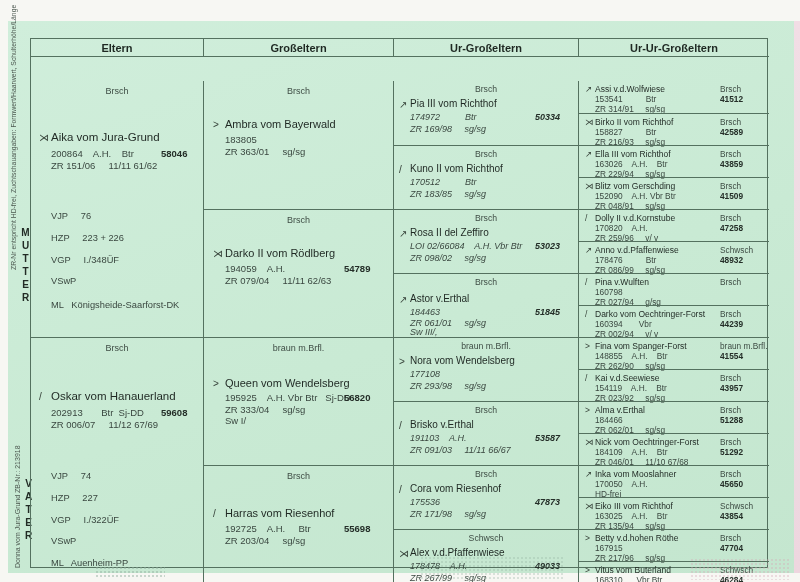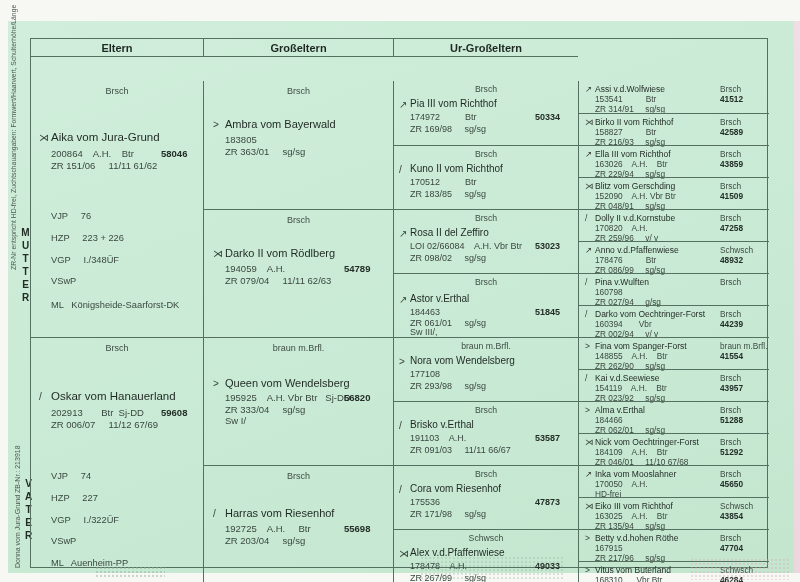--- a/index.html
+++ b/index.html
@@ -22,21 +22,21 @@
   .mark{position:absolute;font-size:10px;color:#364239;}
   .dogname{position:absolute;font-weight:normal;color:#1f2823;white-space:pre;}
   .line{position:absolute;white-space:pre;font-size:9.5px;color:#39463f;}
   .zb{position:absolute;font-weight:bold;font-size:9.5px;color:#242e28;white-space:pre;}
   
   .el .dogname{font-size:11.5px;}
   
   .g .dogname{font-size:11px;}
   
   .ug .dogname{font-size:10px;}
-  .ug .line,.ug .zb{font-size:9px;}
+  .ug .line,.ug .zb{font-size:9px;font-style:italic;}
   .ug .breed{font-size:8.7px;}
   
   .uu .dogname{font-size:8.5px;}
   .uu .line,.uu .zb{font-size:8.3px;}
   .uu .breed{text-align:left;left:141px;right:auto;font-size:8.3px;}
   .uu .mark{font-size:8.5px;}
   .vtext{position:absolute;writing-mode:vertical-rl;transform:rotate(180deg);
          font-size:6.8px;color:#4c5850;white-space:nowrap;line-height:10px;}
   .stack{position:absolute;writing-mode:vertical-lr;text-orientation:upright;
          font-weight:bold;font-size:10px;letter-spacing:2px;color:#222b25;line-height:10px;}
@@ -53,20 +53,21 @@
   <div class="vtext" style="left:9px;top:52px;height:218px">ZR-Nr entspricht HD-frei, Zuchtschauangaben: Formwert/Haarwert, Schulterhöhe/Länge</div>
   <div class="stack" style="left:20px;top:227px">MUTTER</div>
   <div class="vtext" style="left:13px;top:456px;height:112px;font-size:7px">Donna vom Jura-Grund ZB-Nr.: 213918</div>
   <div class="stack" style="left:23px;top:478px">VATER</div>
 
   <div class="tbl">
 
     <div class="hc bl" style="left:172px;width:190px">Großeltern</div>
     <div class="hc" style="left:0;width:172px">Eltern</div>
     <div class="hc bl" style="left:362px;width:185px">Ur-Großeltern</div>
+    <div class="hc bl" style="left:547px;width:191px">Ur-Ur-Großeltern</div>
 
     <div class="col" style="left:0;width:172px">
       <div class="cell el" style="top:0;height:256px">
         <div class="breed" style="top:5px">Brsch</div>
         <span class="mark" style="left:8px;top:51px">⋊</span>
         <div class="dogname" style="left:20px;top:50px">Aika vom Jura-Grund</div>
         <div class="line" style="left:20px;top:67px">200864    A.H.    Btr</div>
         <div class="zb" style="left:130px;top:67px">58046</div>
         <div class="line" style="left:20px;top:79px">ZR 151/06     11/11 61/62</div>
         <div class="line" style="left:20px;top:130px;font-size:9.3px">VJP     76</div>

